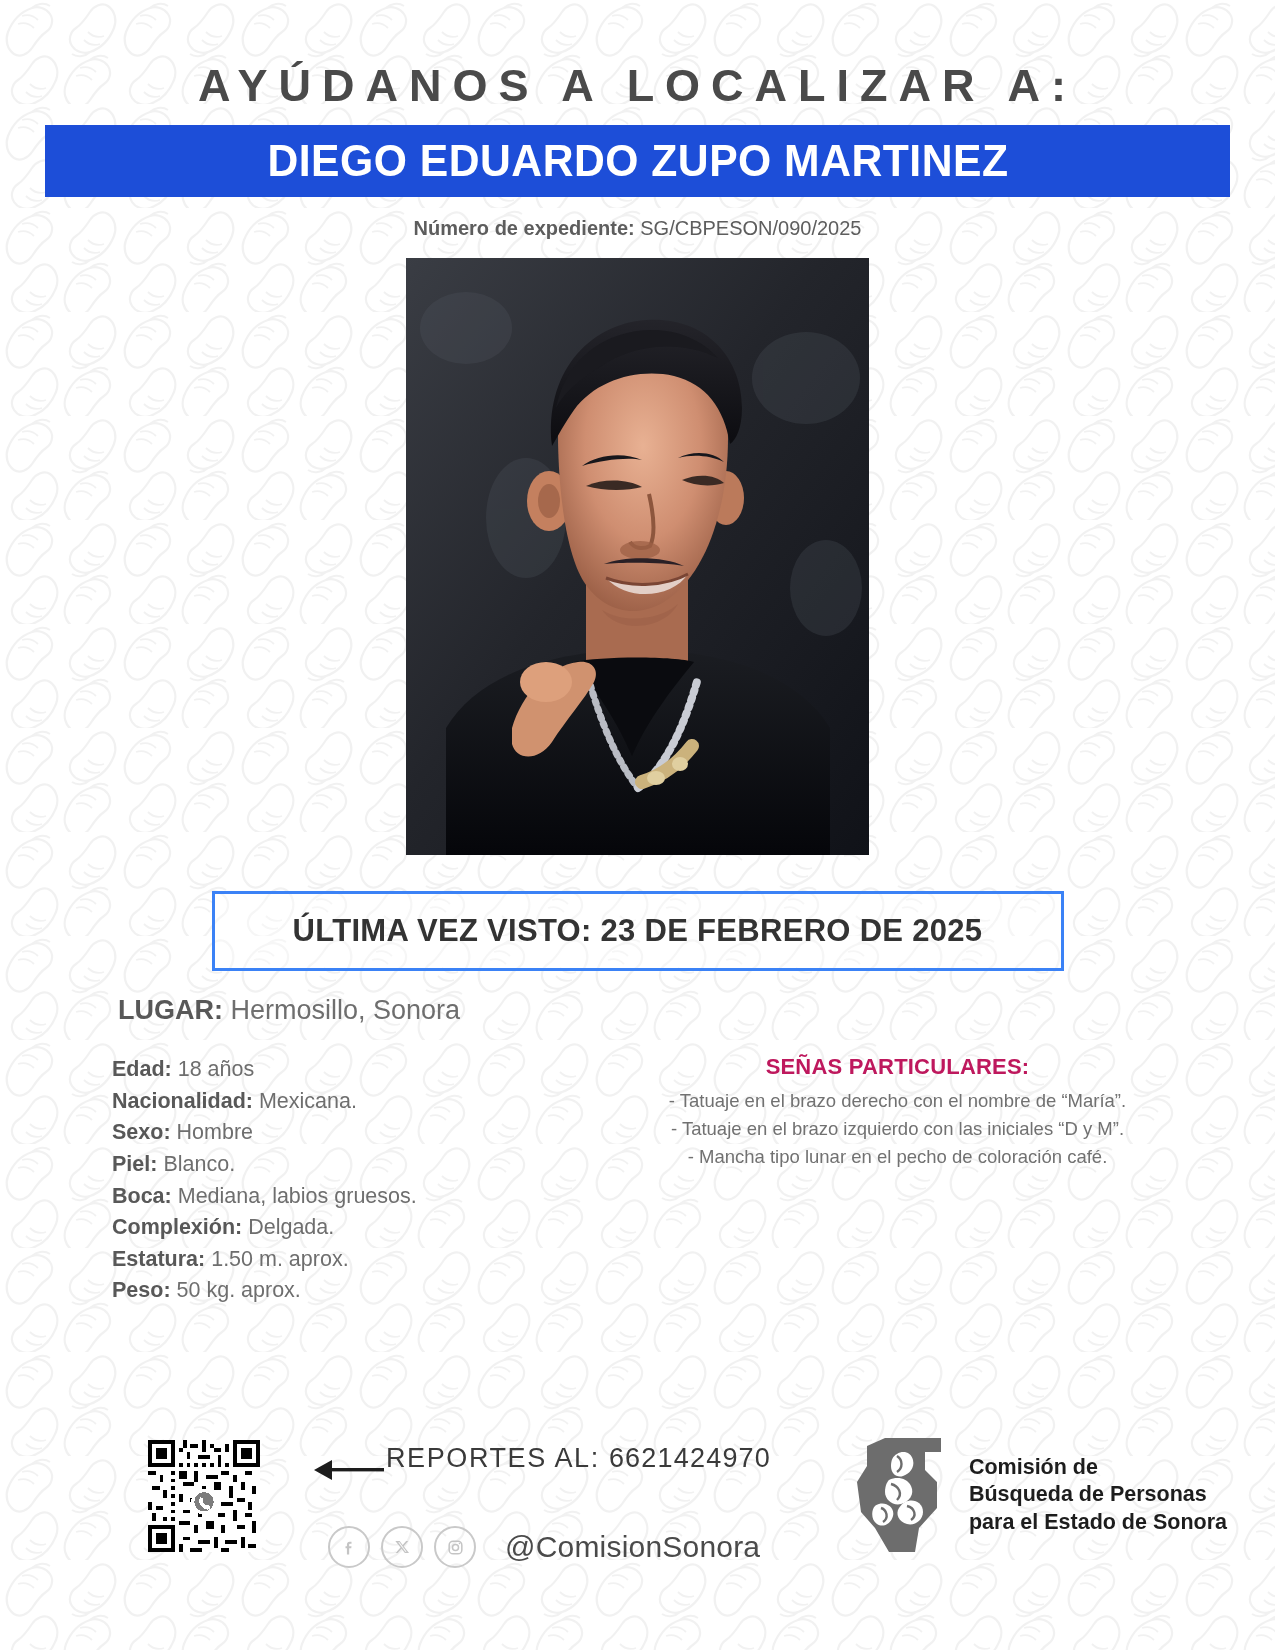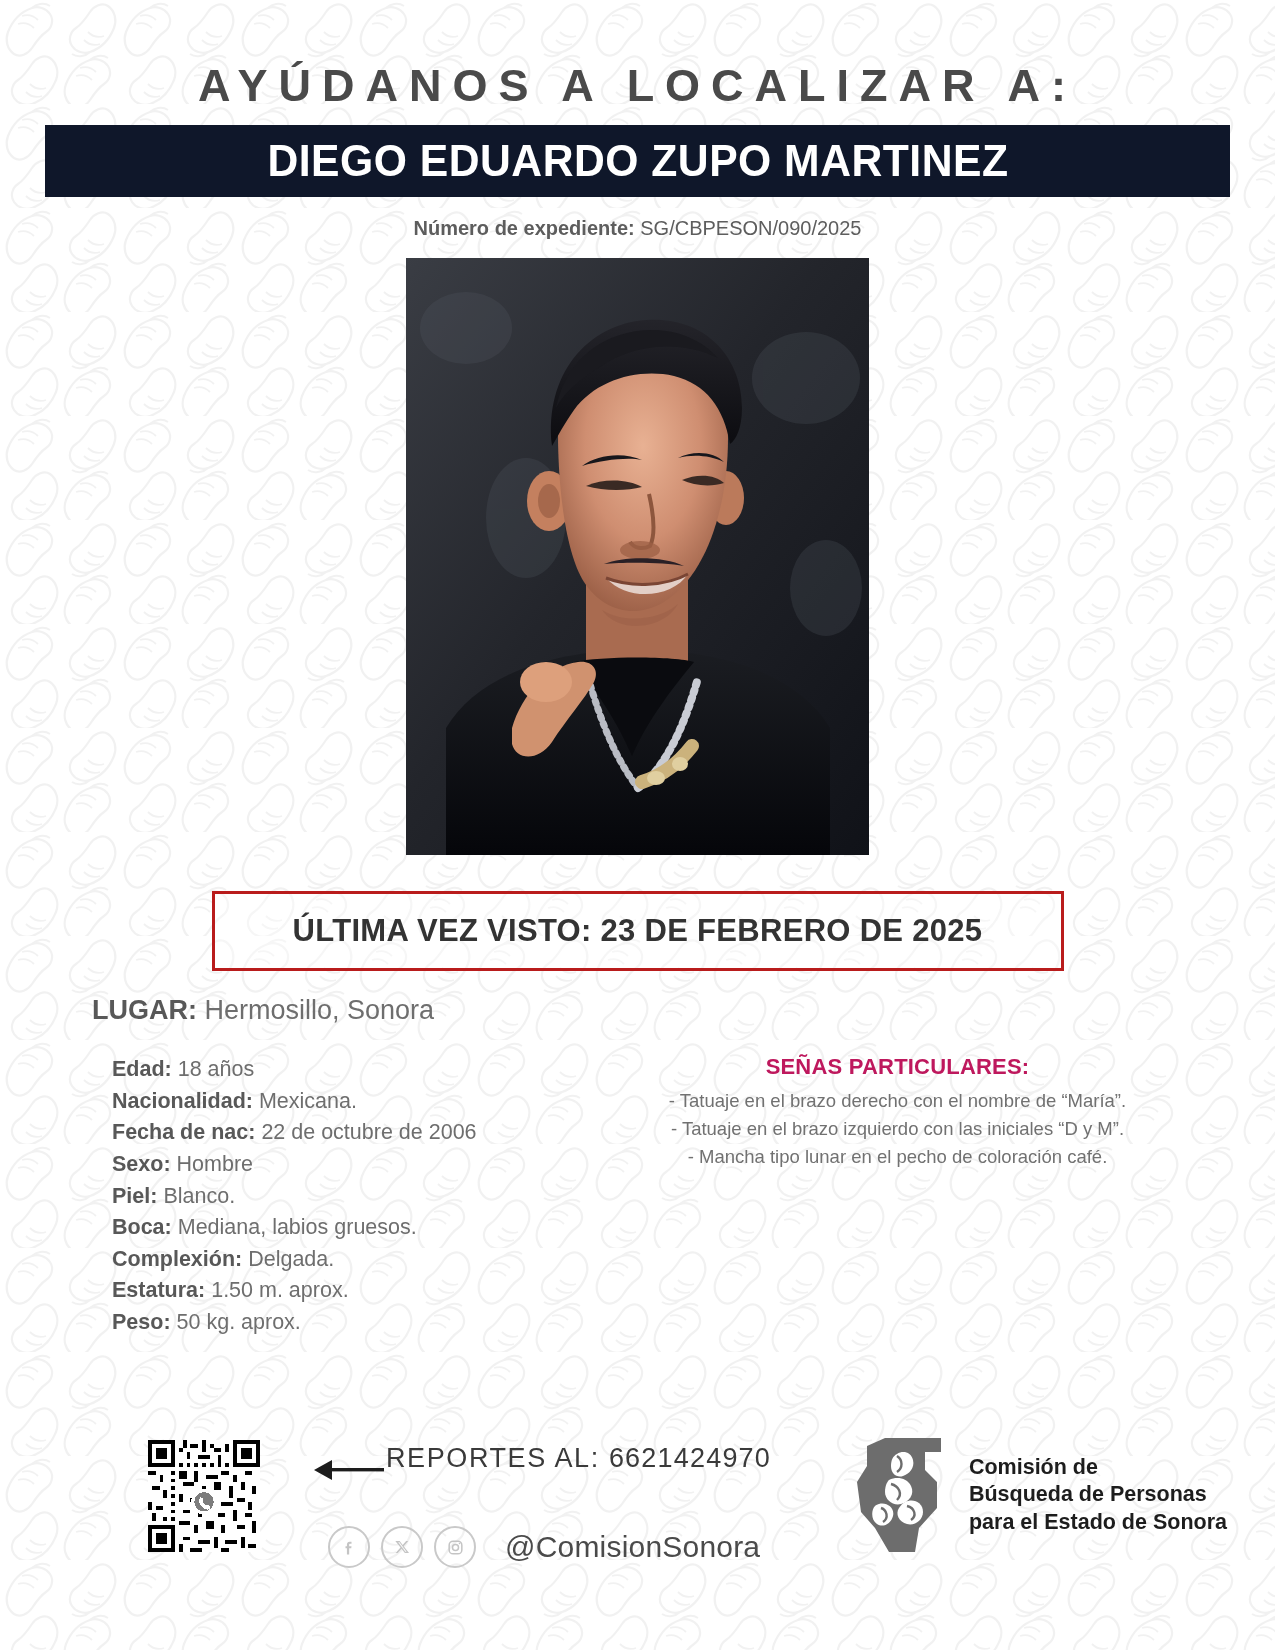--- a/index.html
+++ b/index.html
@@ -28,21 +28,21 @@
     font-size:45px;
     font-weight:bold;
     letter-spacing:11px;
     color:#4a4a4a;
     padding-top:62px;
     line-height:1.05;
     font-family:"Liberation Sans", sans-serif;
   }
   .name-banner{
     margin:16px 45px 4px 45px;
-    background:#0f172a;
+    background:#1d4ed8;
     height:72px;
     display:flex;align-items:center;justify-content:center;
   }
   .name-banner span{
     color:#ffffff;
     font-size:44px;
     font-weight:bold;
     letter-spacing:0.5px;
     font-family:"Liberation Sans", sans-serif;
     transform:scaleX(0.97);
@@ -62,30 +62,30 @@
     position:relative;
     overflow:hidden;
     background:#1a1c22;
   }
   .photo-wrap svg{display:block;width:100%;height:100%;}
   
   .lastseen{
     margin:36px auto 0 auto;
     width:846px;
     height:74px;
-    border:3px solid #b91c1c;
+    border:3px solid #3b82f6;
     display:flex;align-items:center;justify-content:center;
     background:rgba(255,255,255,0.35);
   }
   .lastseen span{
     font-size:31px;font-weight:bold;color:#333;
     letter-spacing:0.3px;
   }
   .lugar{
-    margin:24px 0 0 92px;
+    margin:24px 0 0 118px;
     font-size:27px;
   }
   .lugar b{color:#585858;}
   .lugar .v{color:#6e6e6e;}
   
   .details{
     display:flex;
     margin-top:28px;
   }
   .col-left{
@@ -299,21 +299,20 @@
 
   <div class="lugar">
     <b>LUGAR:</b>
     <span class="v">Hermosillo, Sonora</span>
   </div>
 
   <div class="details">
     <div class="col-left">
       <div class="attr"><b>Edad:</b> <span>18 años</span></div>
       <div class="attr"><b>Nacionalidad:</b> <span>Mexicana.</span></div>
-      <div class="attr"><b>Fecha de nac:</b> <span>22 de octubre de 2006</span></div>
       <div class="attr"><b>Sexo:</b> <span>Hombre</span></div>
       <div class="attr"><b>Piel:</b> <span>Blanco.</span></div>
       <div class="attr"><b>Boca:</b> <span>Mediana, labios gruesos.</span></div>
       <div class="attr"><b>Complexión:</b> <span>Delgada.</span></div>
       <div class="attr"><b>Estatura:</b> <span>1.50 m. aprox.</span></div>
       <div class="attr"><b>Peso:</b> <span>50 kg. aprox.</span></div>
     </div>
 
     <div class="col-right">
       <div class="senas-title">SEÑAS PARTICULARES:</div>

